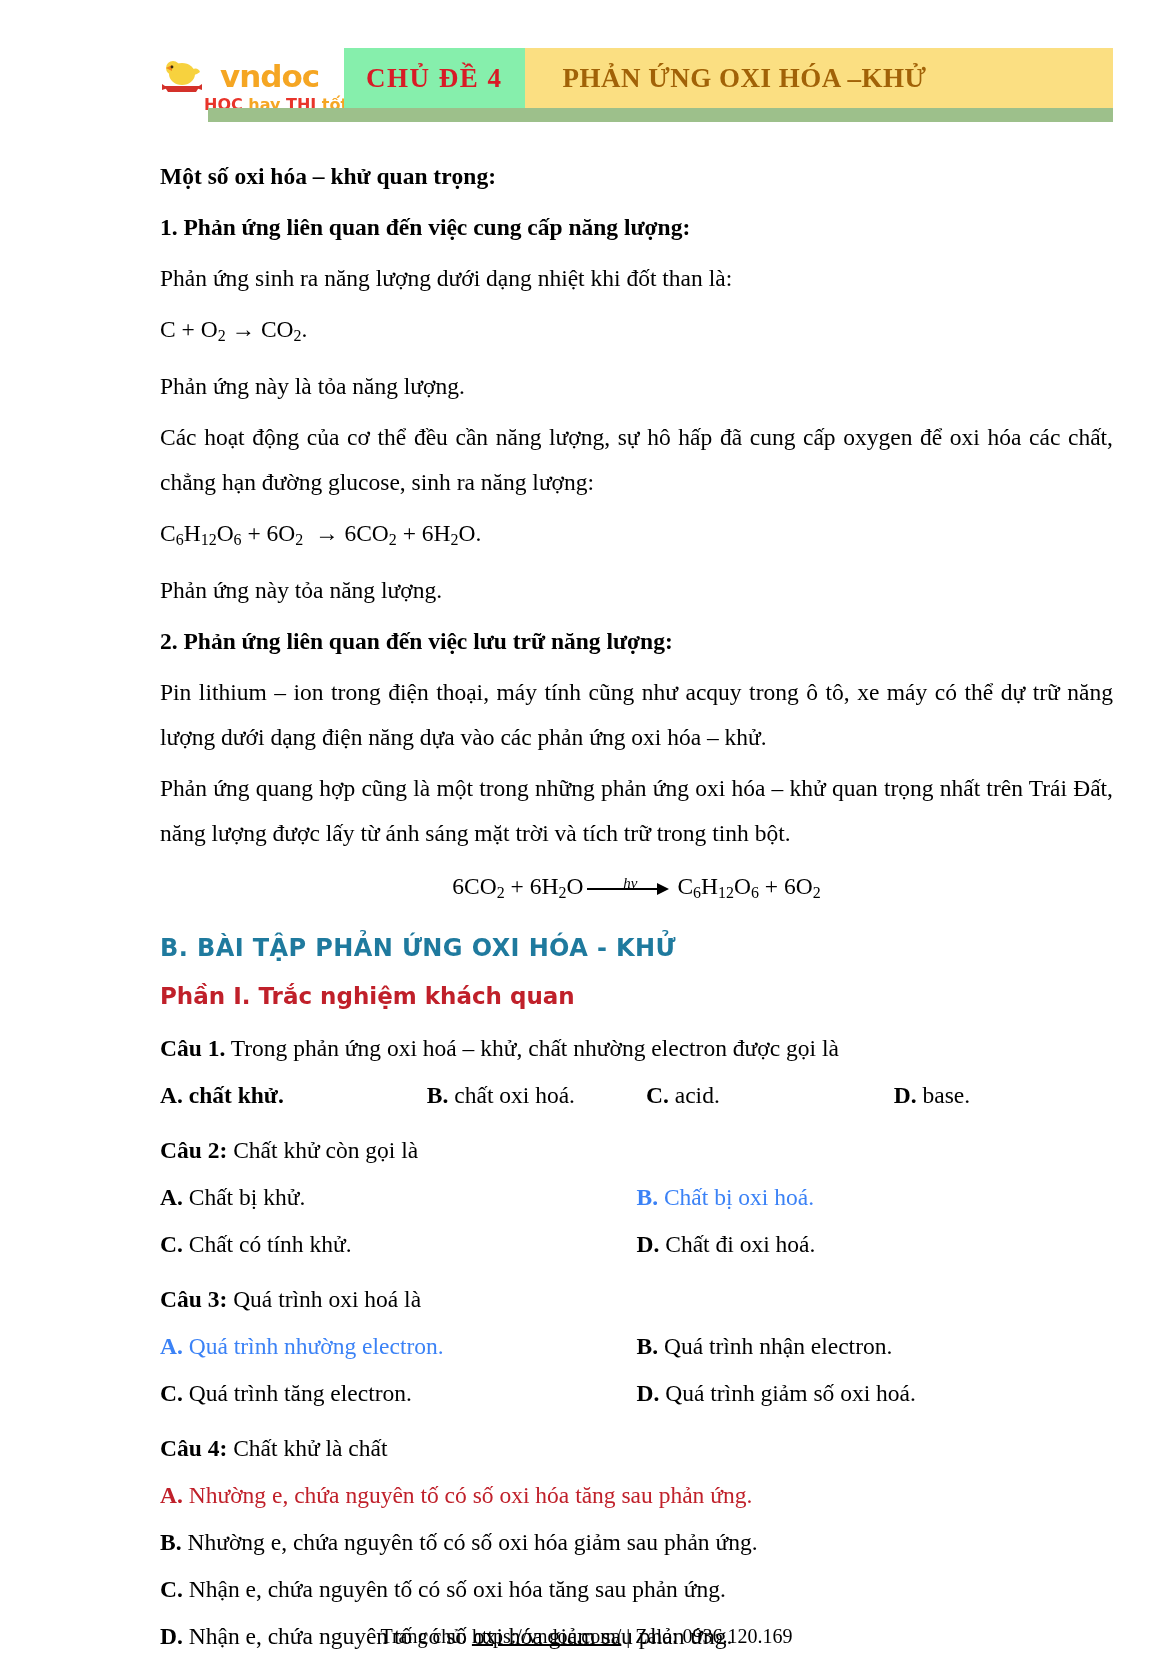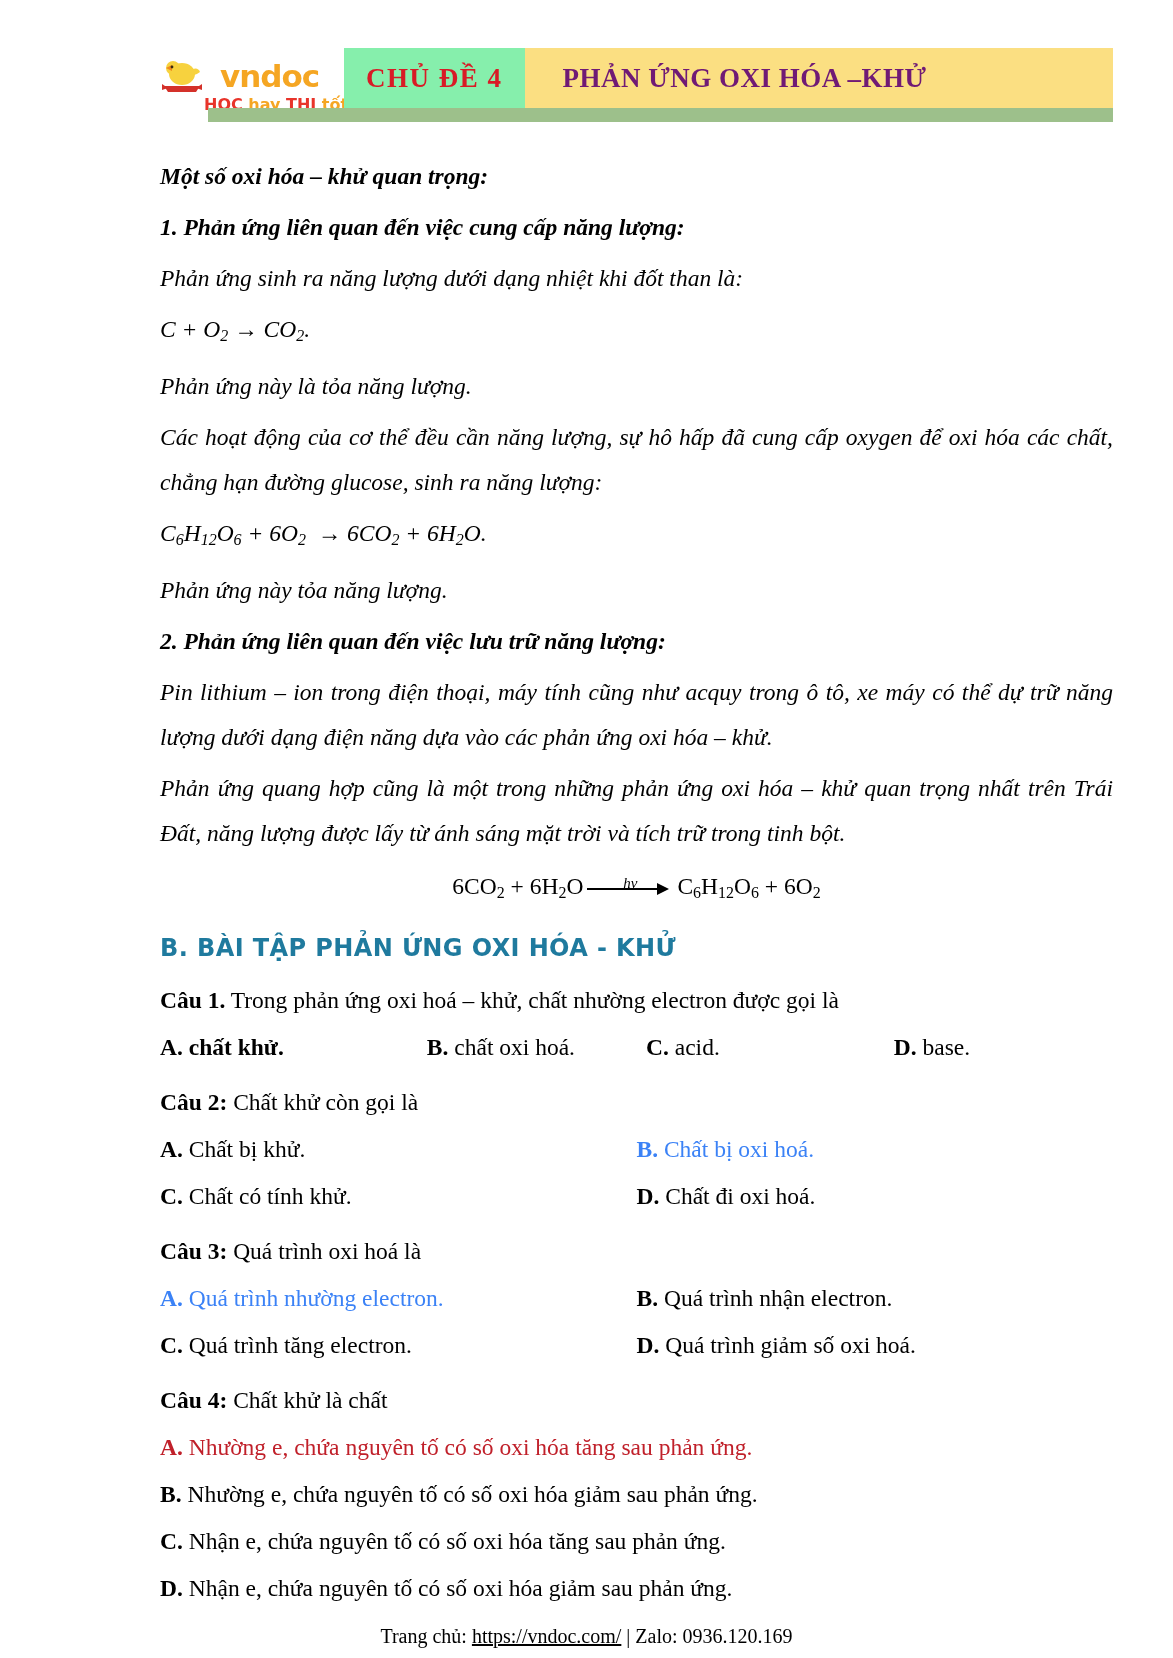--- a/index.html
+++ b/index.html
@@ -95,21 +95,21 @@
     white-space: nowrap;
   }
   .banner-right {
     background: #fbdf82;
     flex: 1 1 auto;
     display: flex;
     align-items: center;
     padding-left: 38px;
   }
   .banner-right .btxt {
-    color: #701a75;
+    color: #a16207;
     font-family: "Liberation Serif", serif;
     font-weight: bold;
     font-size: 27px;
     letter-spacing: 0.5px;
     white-space: nowrap;
   }
   .banner-underbar {
     height: 14px;
     background: #9dc08b;
     margin-left: -136px;
@@ -118,21 +118,20 @@
 
   
   .content {
     padding: 14px 60px 0 160px;
   }
   p.line {
     margin: 0 0 6px 0;
     font-size: 23.5px;
     line-height: 45px;
     font-family: "Liberation Serif", serif;
-    font-style: italic;
   }
   p.bold { font-weight: bold; }
   p.just { text-align: justify; }
   sub { font-size: 0.68em; vertical-align: -0.24em; }
 
   .eq-center {
     text-align: center;
     font-size: 23.5px;
     line-height: 45px;
     margin: 8px 0 6px 0;
@@ -301,20 +300,21 @@
     <p class="line just">Pin lithium – ion trong điện thoại, máy tính cũng như acquy trong ô tô, xe máy có thể dự trữ năng lượng dưới dạng điện năng dựa vào các phản ứng oxi hóa – khử.</p>
 
     <p class="line just">Phản ứng quang hợp cũng là một trong những phản ứng oxi hóa – khử quan trọng nhất trên Trái Đất, năng lượng được lấy từ ánh sáng mặt trời và tích trữ trong tinh bột.</p>
 
     <div class="eq-center">
       <span>6CO</span><sub>2</sub><span> + 6H</span><sub>2</sub><span>O</span><span class="arrow-hv"><span class="hv">hv</span><span class="shaft"></span><span class="head"></span></span><span>C</span><sub>6</sub><span>H</span><sub>12</sub><span>O</span><sub>6</sub><span> + 6O</span><sub>2</sub>
     </div>
 
     <h2 class="section-blue">B. BÀI TẬP PHẢN ỨNG OXI HÓA - KHỬ</h2>
 
+    <h3 class="section-red">Phần I. Trắc nghiệm khách quan</h3>
 
     <p class="q-stem"><b>Câu 1.</b><span> Trong phản ứng oxi hoá – khử, chất nhường electron được gọi là</span></p>
     <div class="opt-row four">
       <div class="opt bold-ans"><span class="lbl">A.</span><span> chất khử.</span></div>
       <div class="opt"><span class="lbl">B.</span><span> chất oxi hoá.</span></div>
       <div class="opt"><span class="lbl">C.</span><span> acid.</span></div>
       <div class="opt"><span class="lbl">D.</span><span> base.</span></div>
     </div>
 
     <p class="q-stem"><b>Câu 2:</b><span> Chất khử còn gọi là</span></p>

